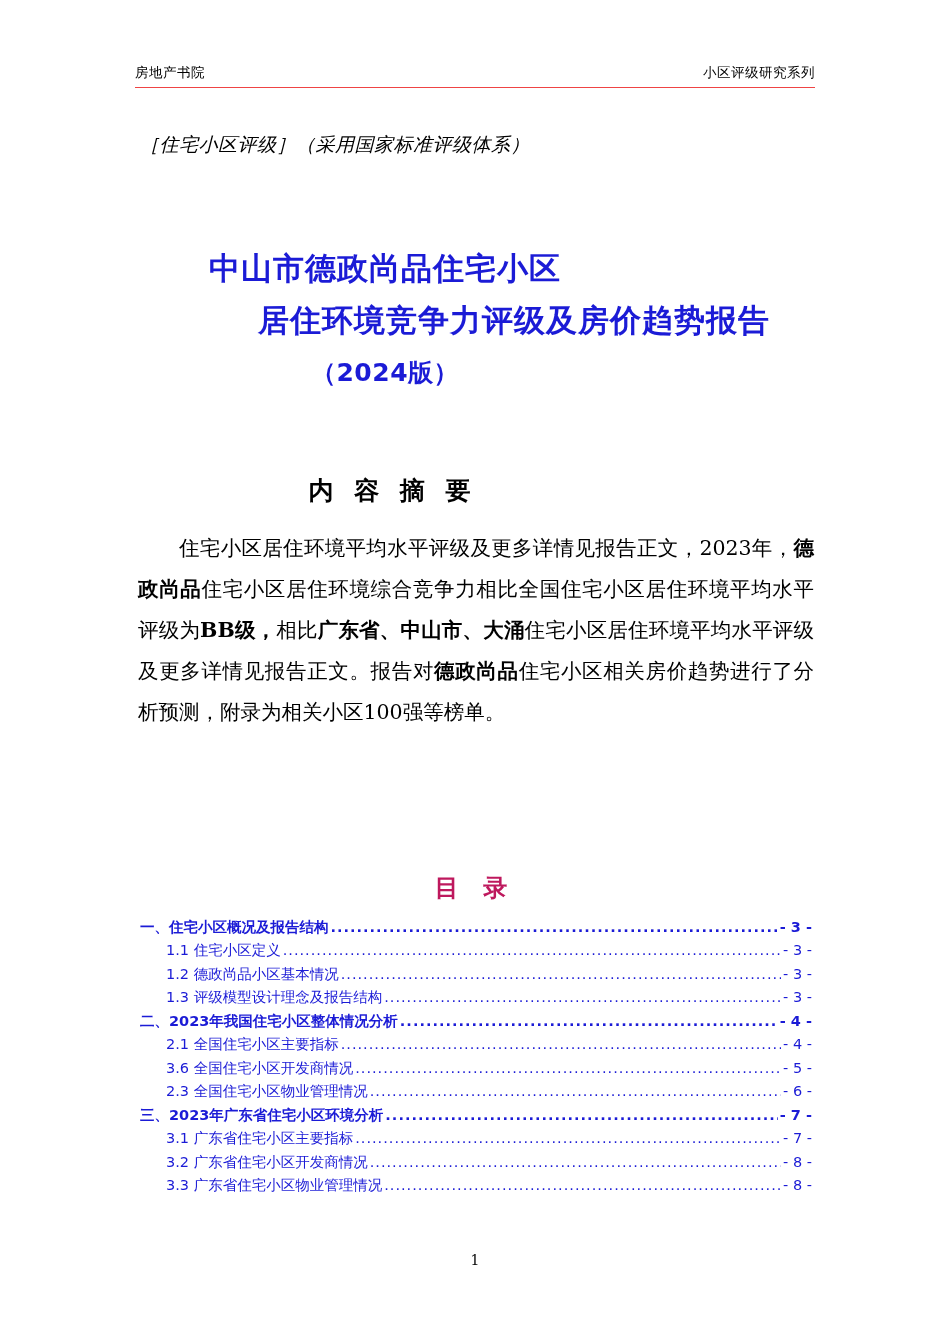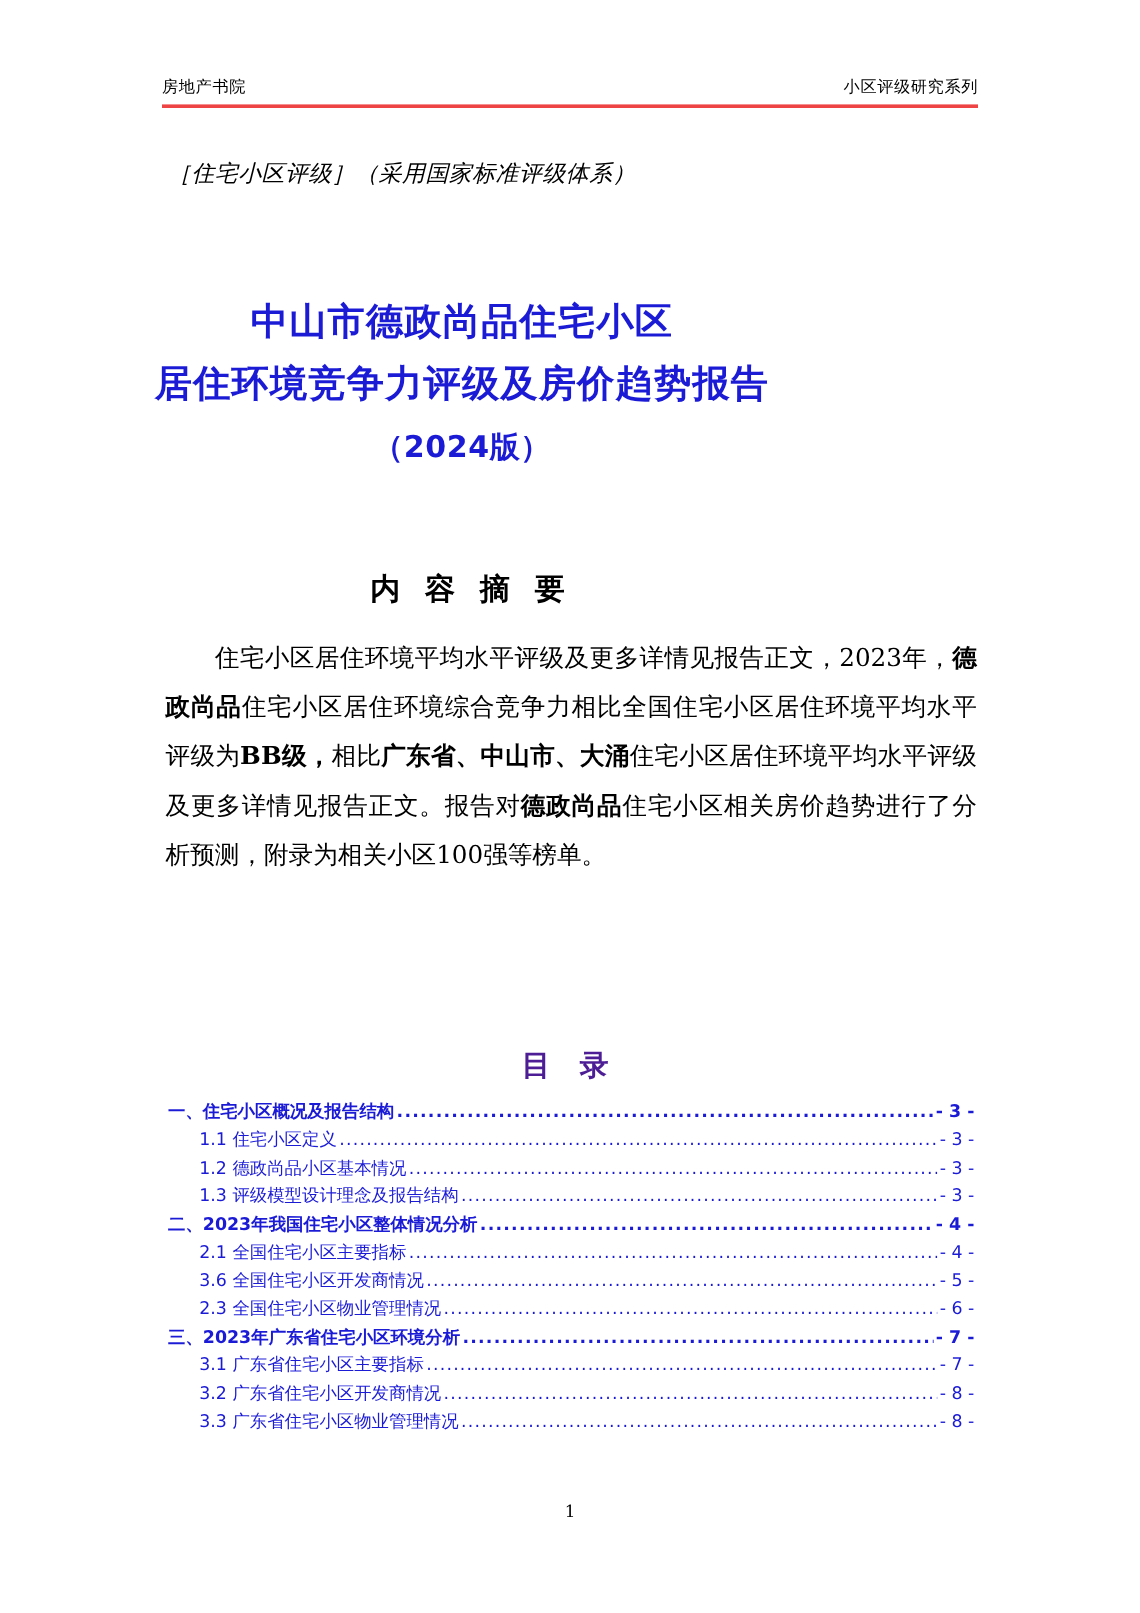--- a/index.html
+++ b/index.html
@@ -28,21 +28,21 @@
     left: 135px;
     top: 64px;
     width: 680px;
     display: flex;
     justify-content: space-between;
     align-items: flex-end;
     font-family: "DejaVu Sans", sans-serif;
     font-size: 13.5px;
     color: #000;
     padding-bottom: 5px;
-    border-bottom: 3px solid #ef4444;
+    border-bottom: 1px solid #ef4444;
   }
   .header .left { letter-spacing: 0.5px; }
   .header .right { letter-spacing: 0.5px; }
 
   
   .bracket-line {
     position: absolute;
     left: 140px;
     top: 132px;
     font-family: "DejaVu Serif", serif;
@@ -66,20 +66,21 @@
   .title-line1 {
     font-size: 31px;
     letter-spacing: 1px;
     line-height: 1.35;
   }
   .title-line2 {
     font-size: 31px;
     letter-spacing: 1px;
     line-height: 1.35;
     margin-top: 10px;
+    text-align: right;
   }
   .title-version {
     font-size: 25px;
     margin-top: 14px;
     letter-spacing: 0.5px;
   }
 
   
   .summary-heading {
     position: absolute;
@@ -112,21 +113,21 @@
   .toc-heading {
     position: absolute;
     left: 0;
     top: 872px;
     width: 950px;
     text-align: center;
     font-family: "DejaVu Sans", sans-serif;
     font-weight: bold;
     font-size: 24px;
     letter-spacing: 8px;
-    color: #4c1d95;
+    color: #be185d;
   }
   .toc {
     position: absolute;
     left: 140px;
     top: 915px;
     width: 672px;
   }
   .toc-row {
     display: flex;
     align-items: baseline;

